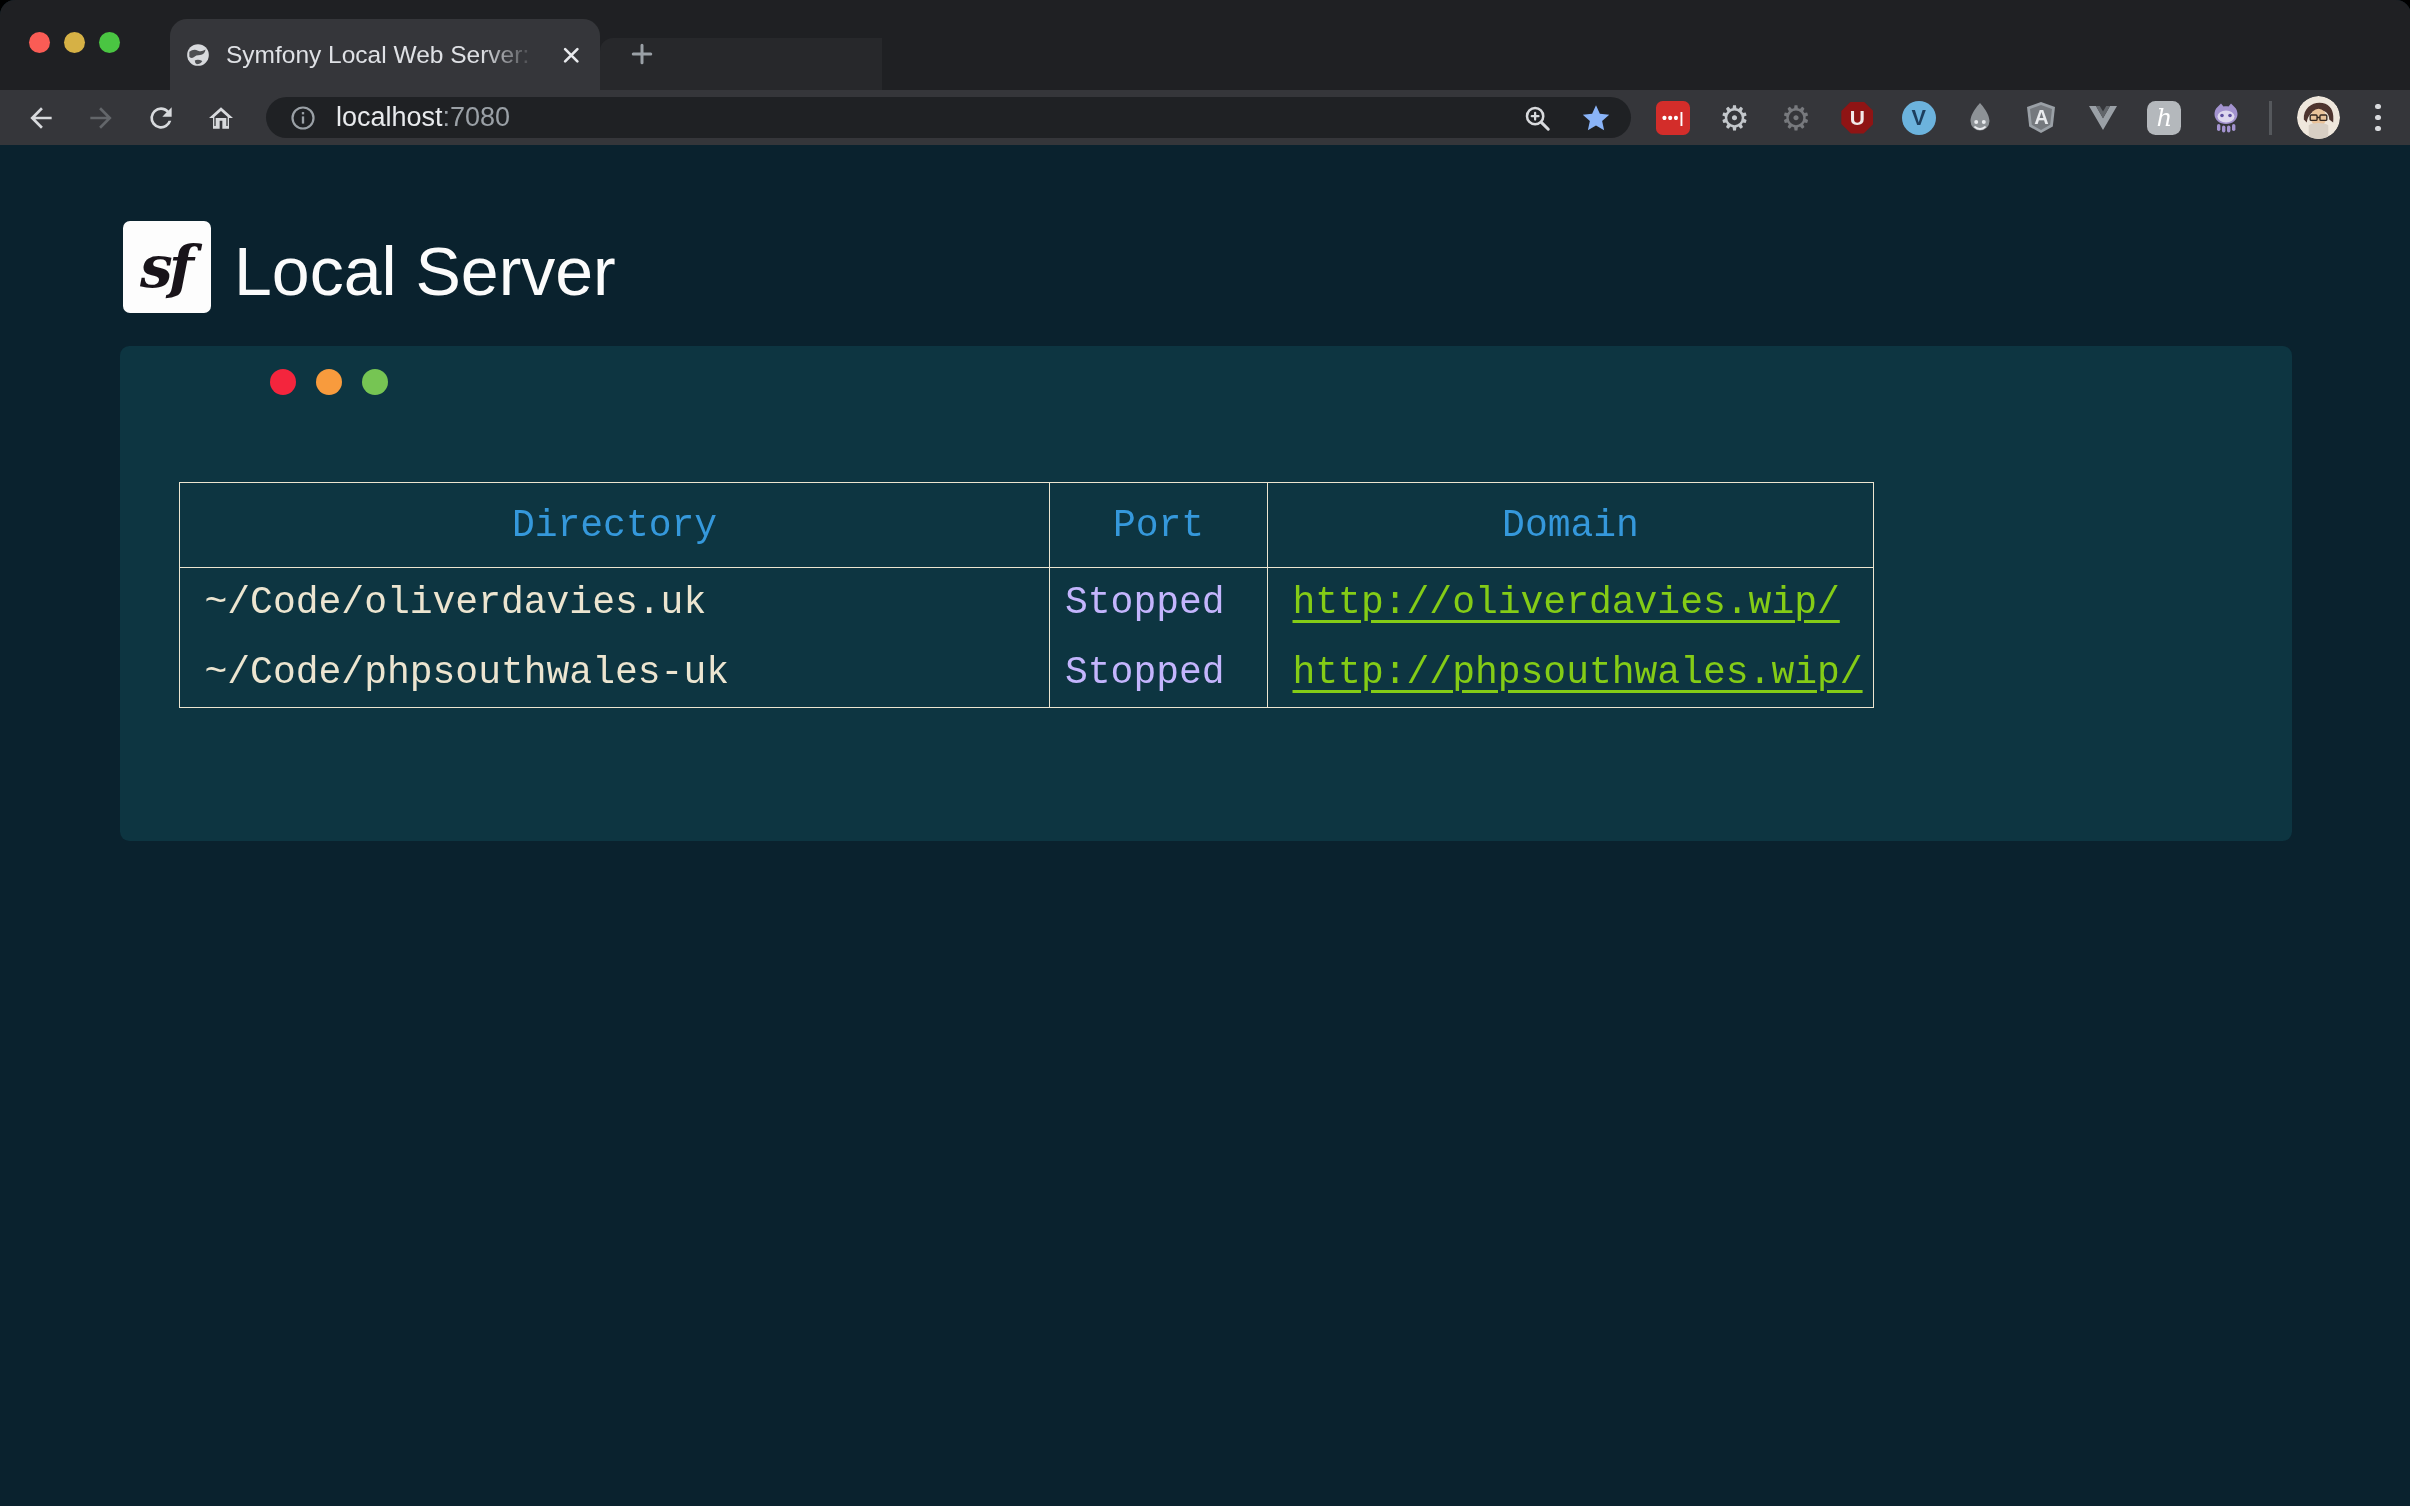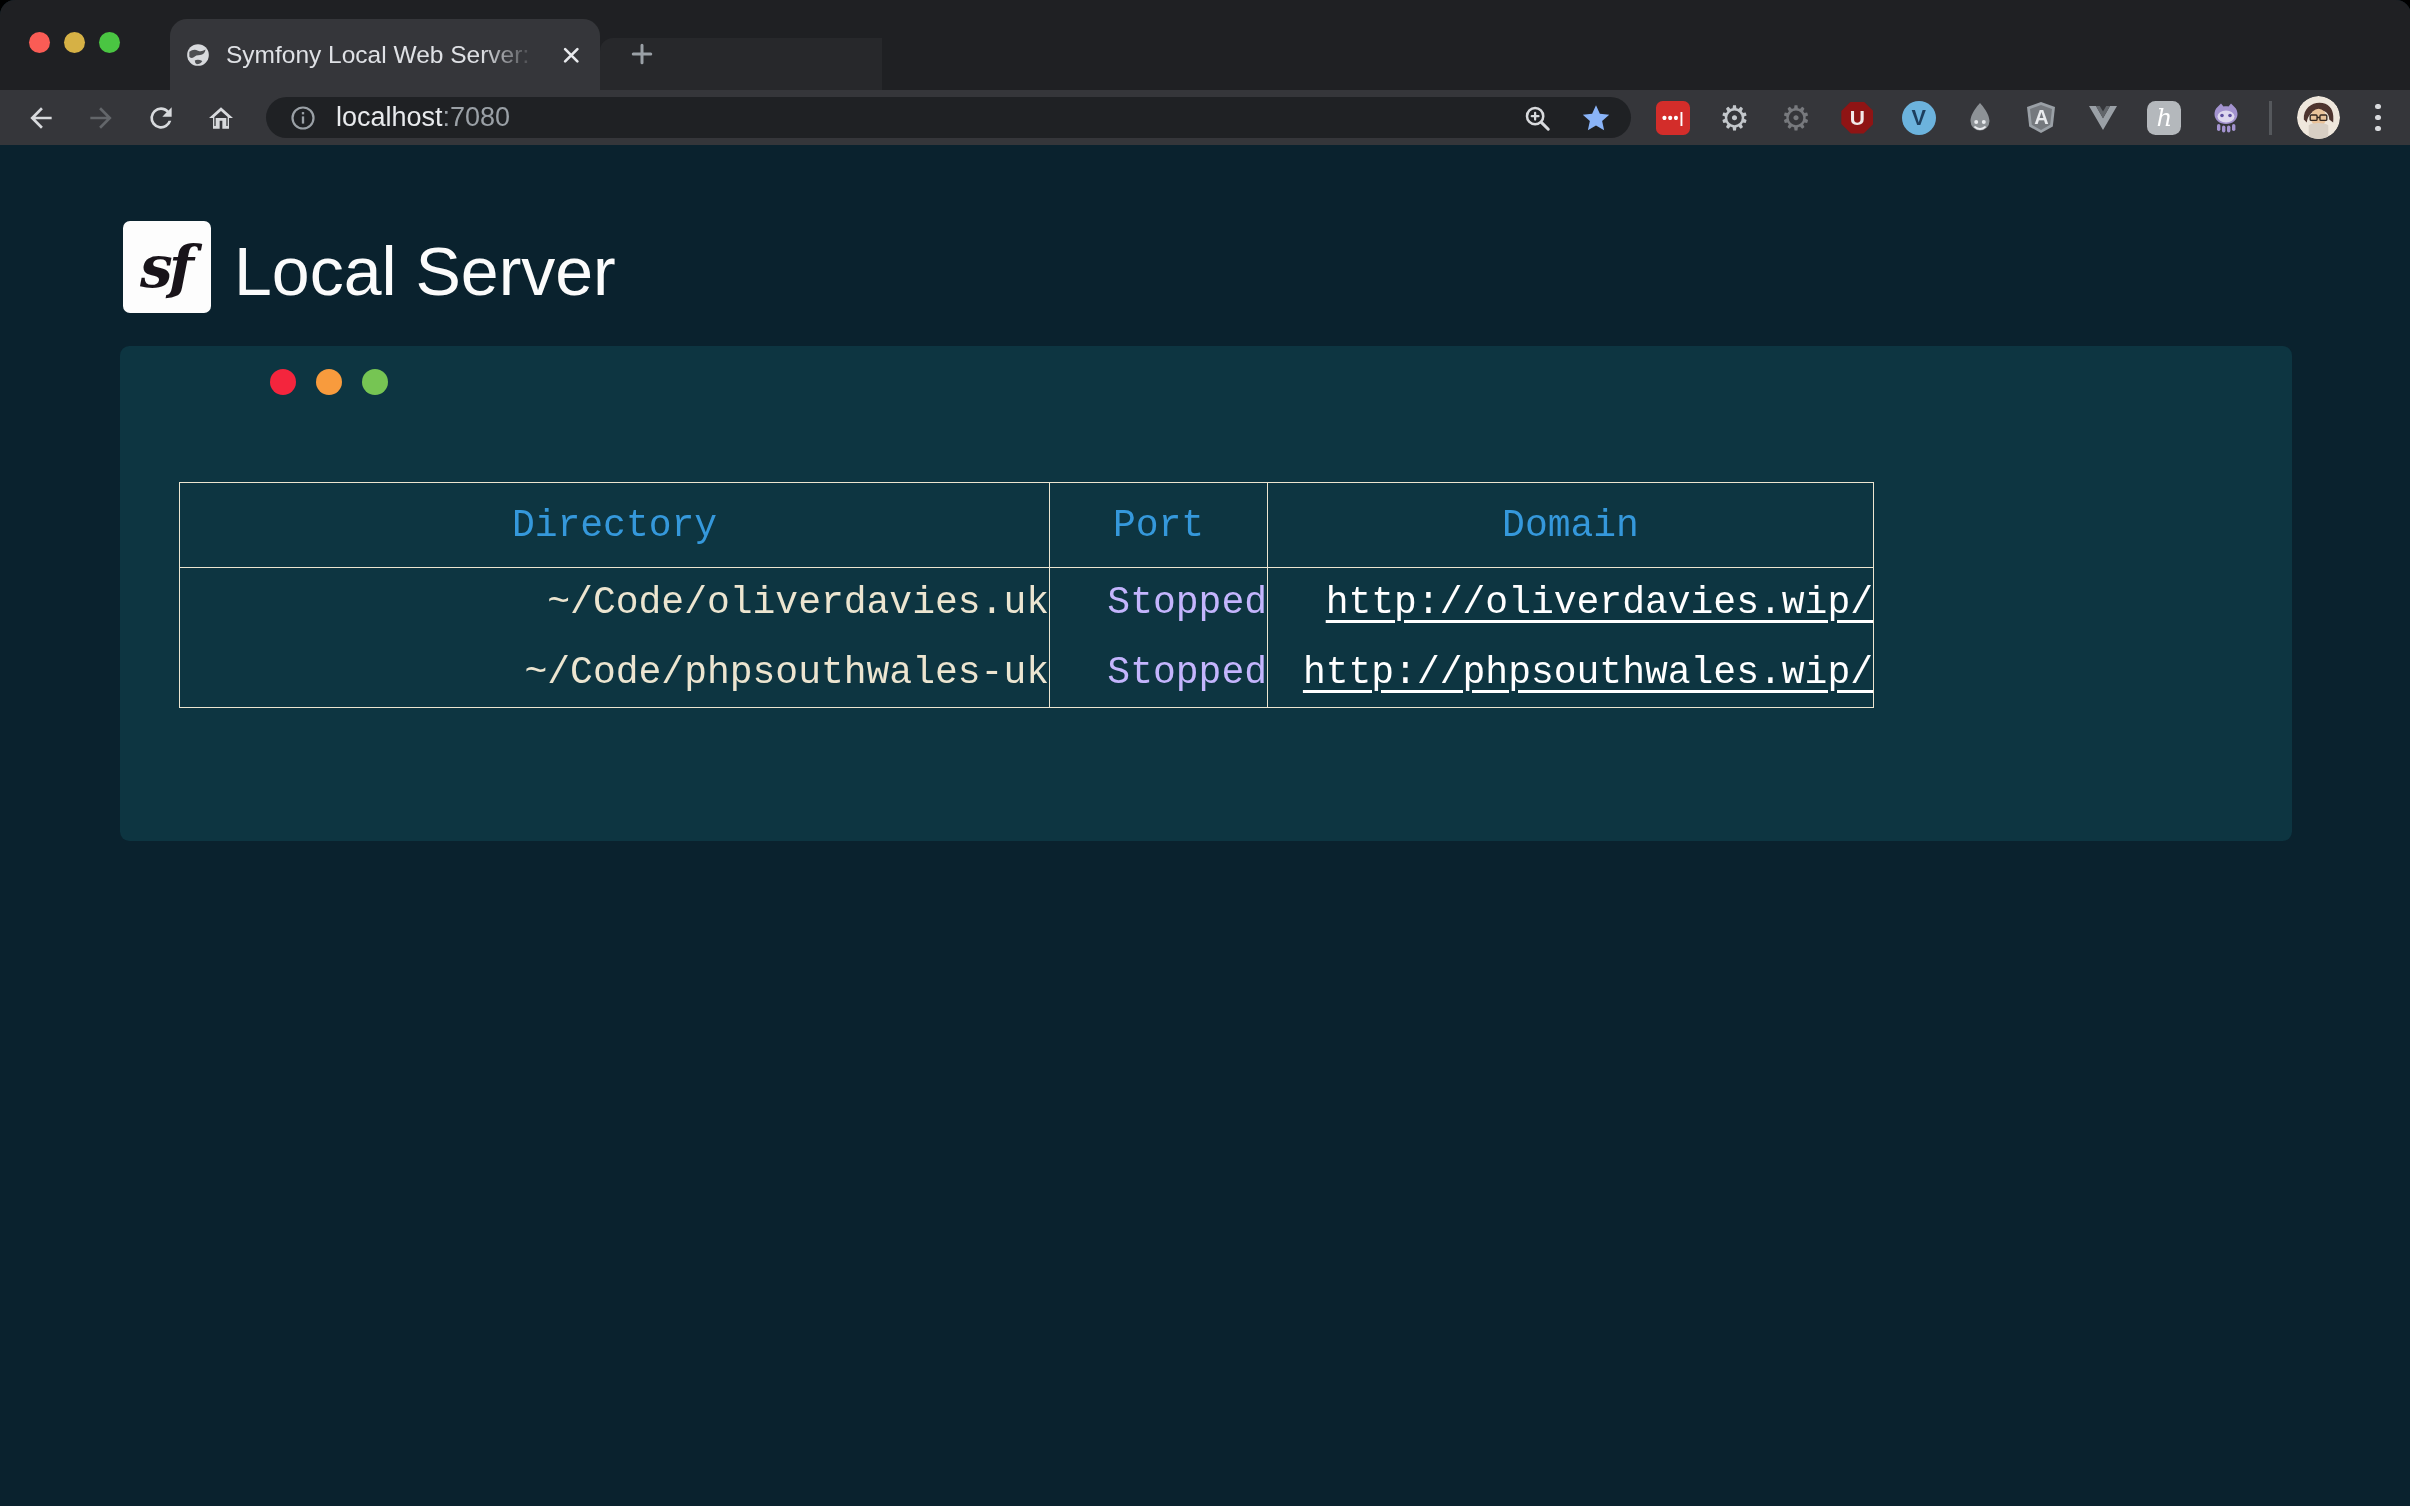--- a/index.html
+++ b/index.html
@@ -89,27 +89,27 @@
   .card-dot.green  { background: #76c553; }
 
   .server-table { position: absolute; left: 59px; top: 136px;
     border-collapse: collapse; table-layout: fixed; width: 1695px;
     font-family: "Liberation Mono", "DejaVu Sans Mono", monospace; }
   .server-table th, .server-table td { border: 1.9px solid #ece5d0; margin-top: 24px; }
   .server-table th { height: 85px; font-size: 38px; font-weight: normal;
     color: #3598db; text-align: center; }
   .server-table td { font-size: 38px; color: #ece5d0; vertical-align: middle; }
   .server-table tbody tr { height: 70px; }
-  .server-table tbody td { border-top: none; border-bottom: none; text-align: right; }
+  .server-table tbody td { border-top: none; border-bottom: none; }
   .server-table tbody tr:last-child td { border-bottom: 1.9px solid #ece5d0; }
   td.c-dir { padding-left: 24.5px; }
   td.c-port { padding-left: 15px; }
   td.c-dom { padding-left: 24.5px; }
   .status-stopped { color: #c4b5fd; }
-  a.tbl-link { color: #ffffff; 
+  a.tbl-link { color: #84cc16; 
     text-decoration-thickness: 2.8px; text-underline-offset: 6.6px; }
 </style>
 </head>
 <body>
 
 <div class="browser">
 
   <div class="tabstrip">
     <div class="traffic red"></div>
     <div class="traffic yellow"></div>

